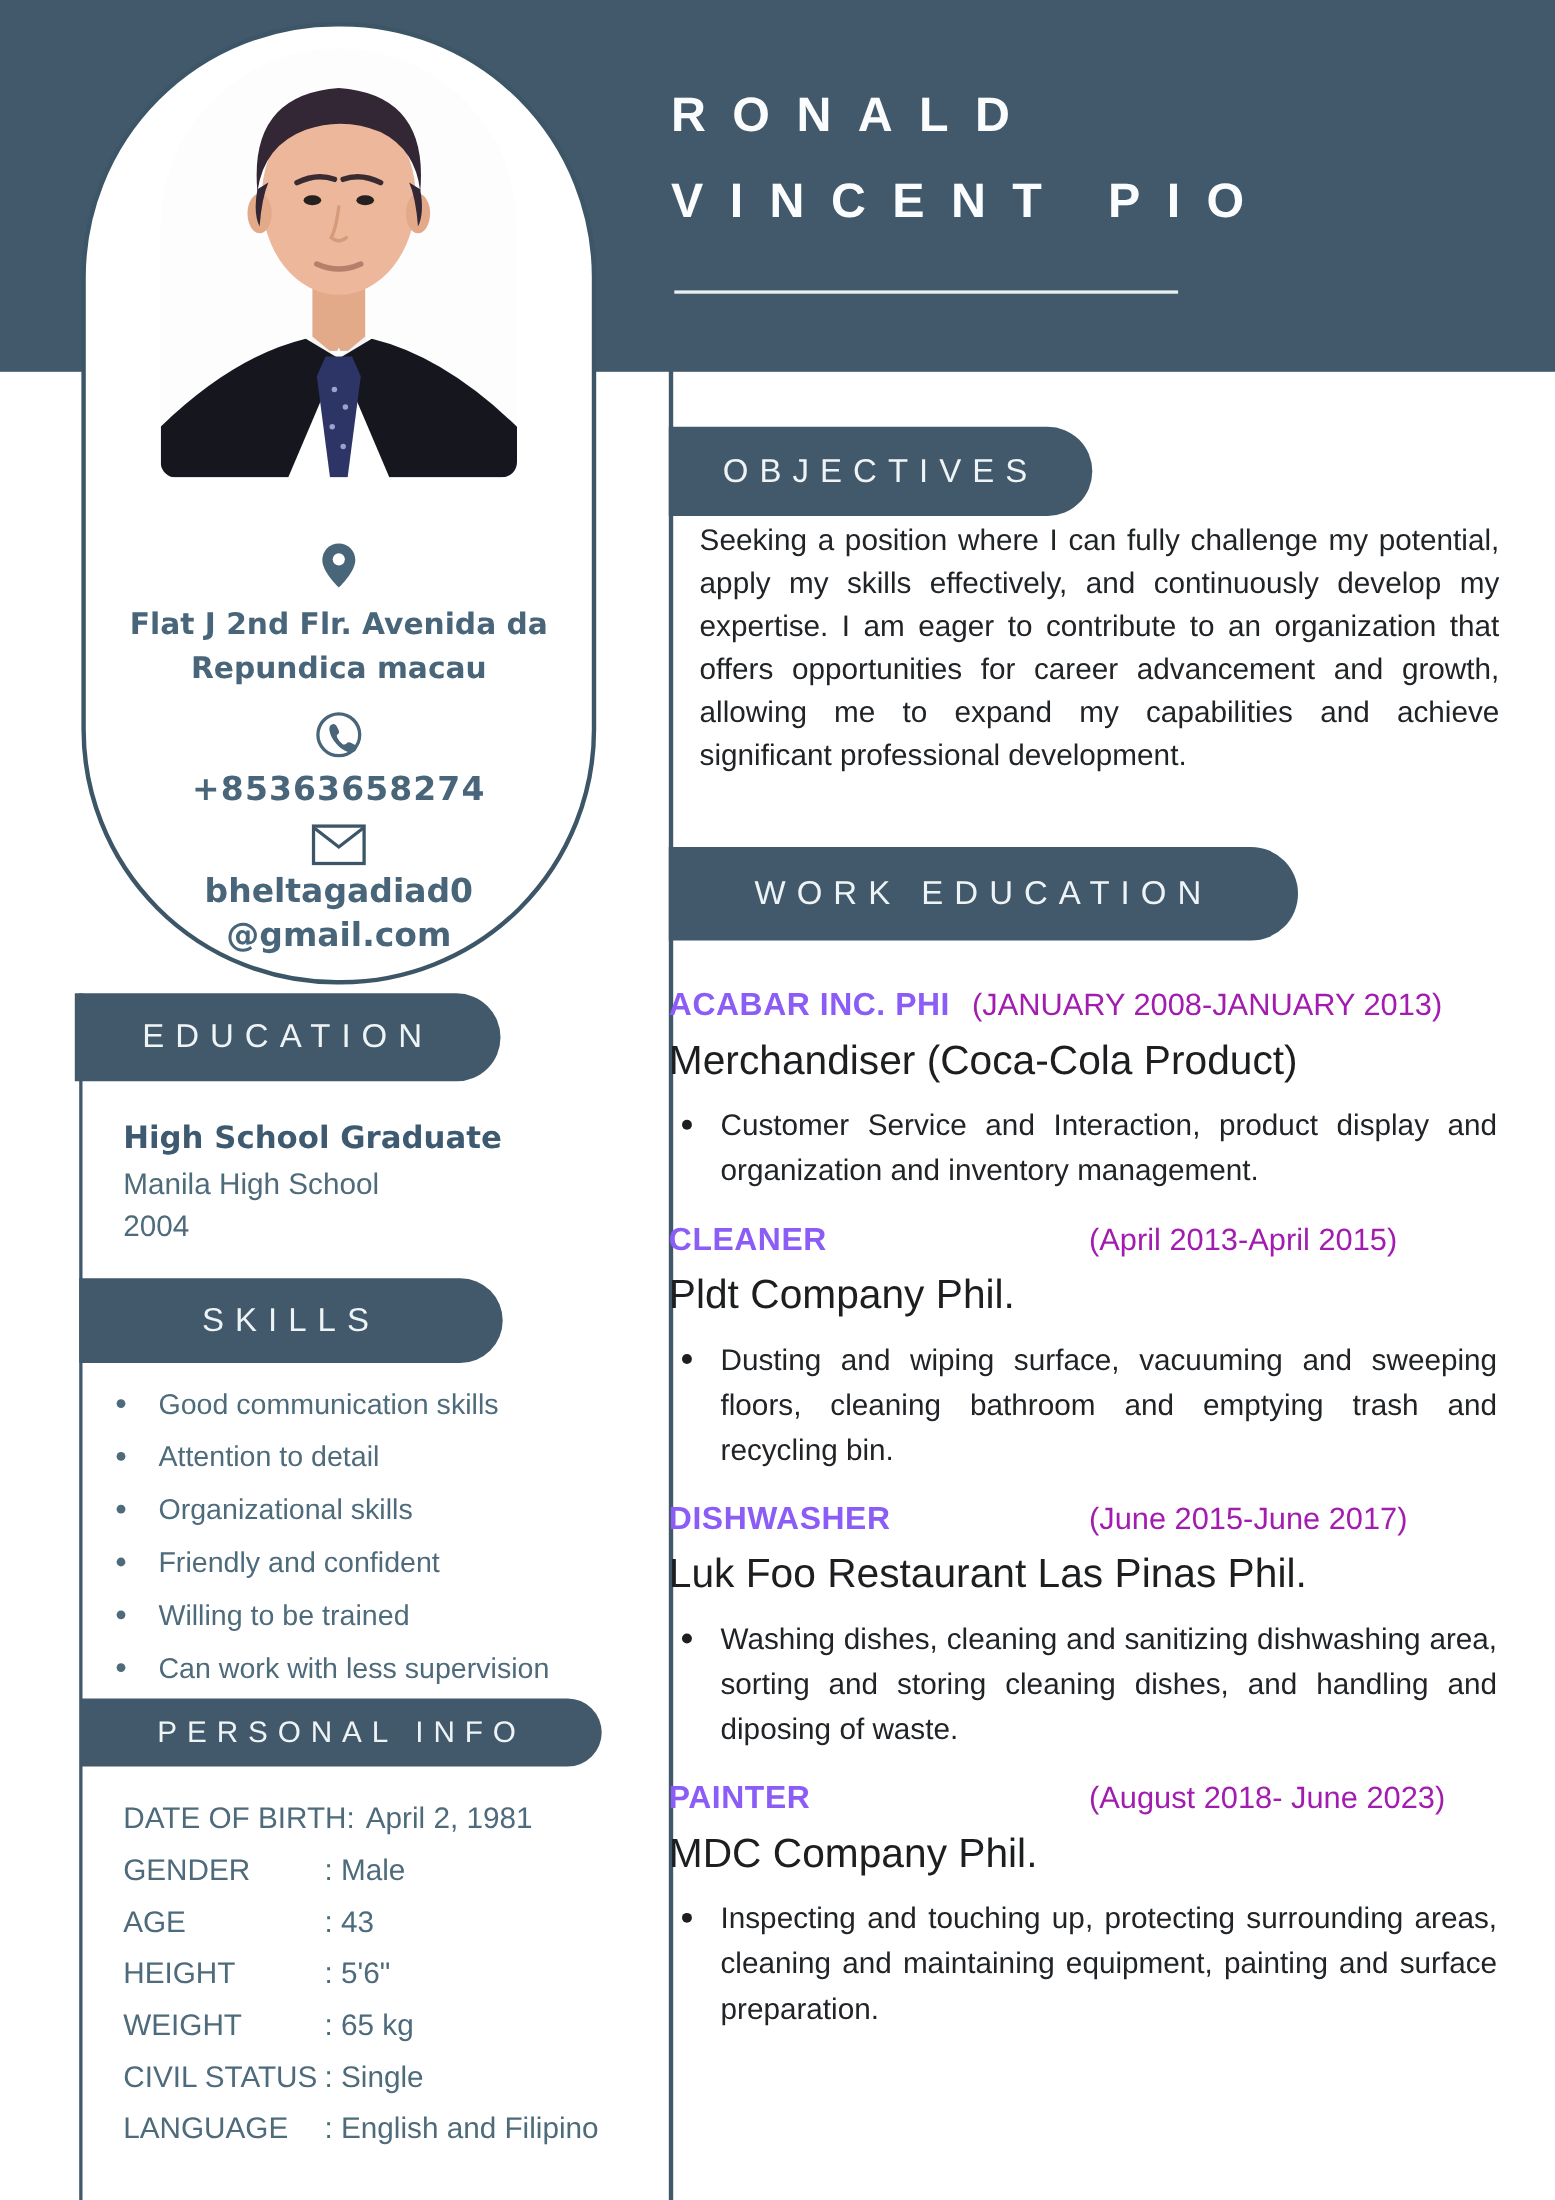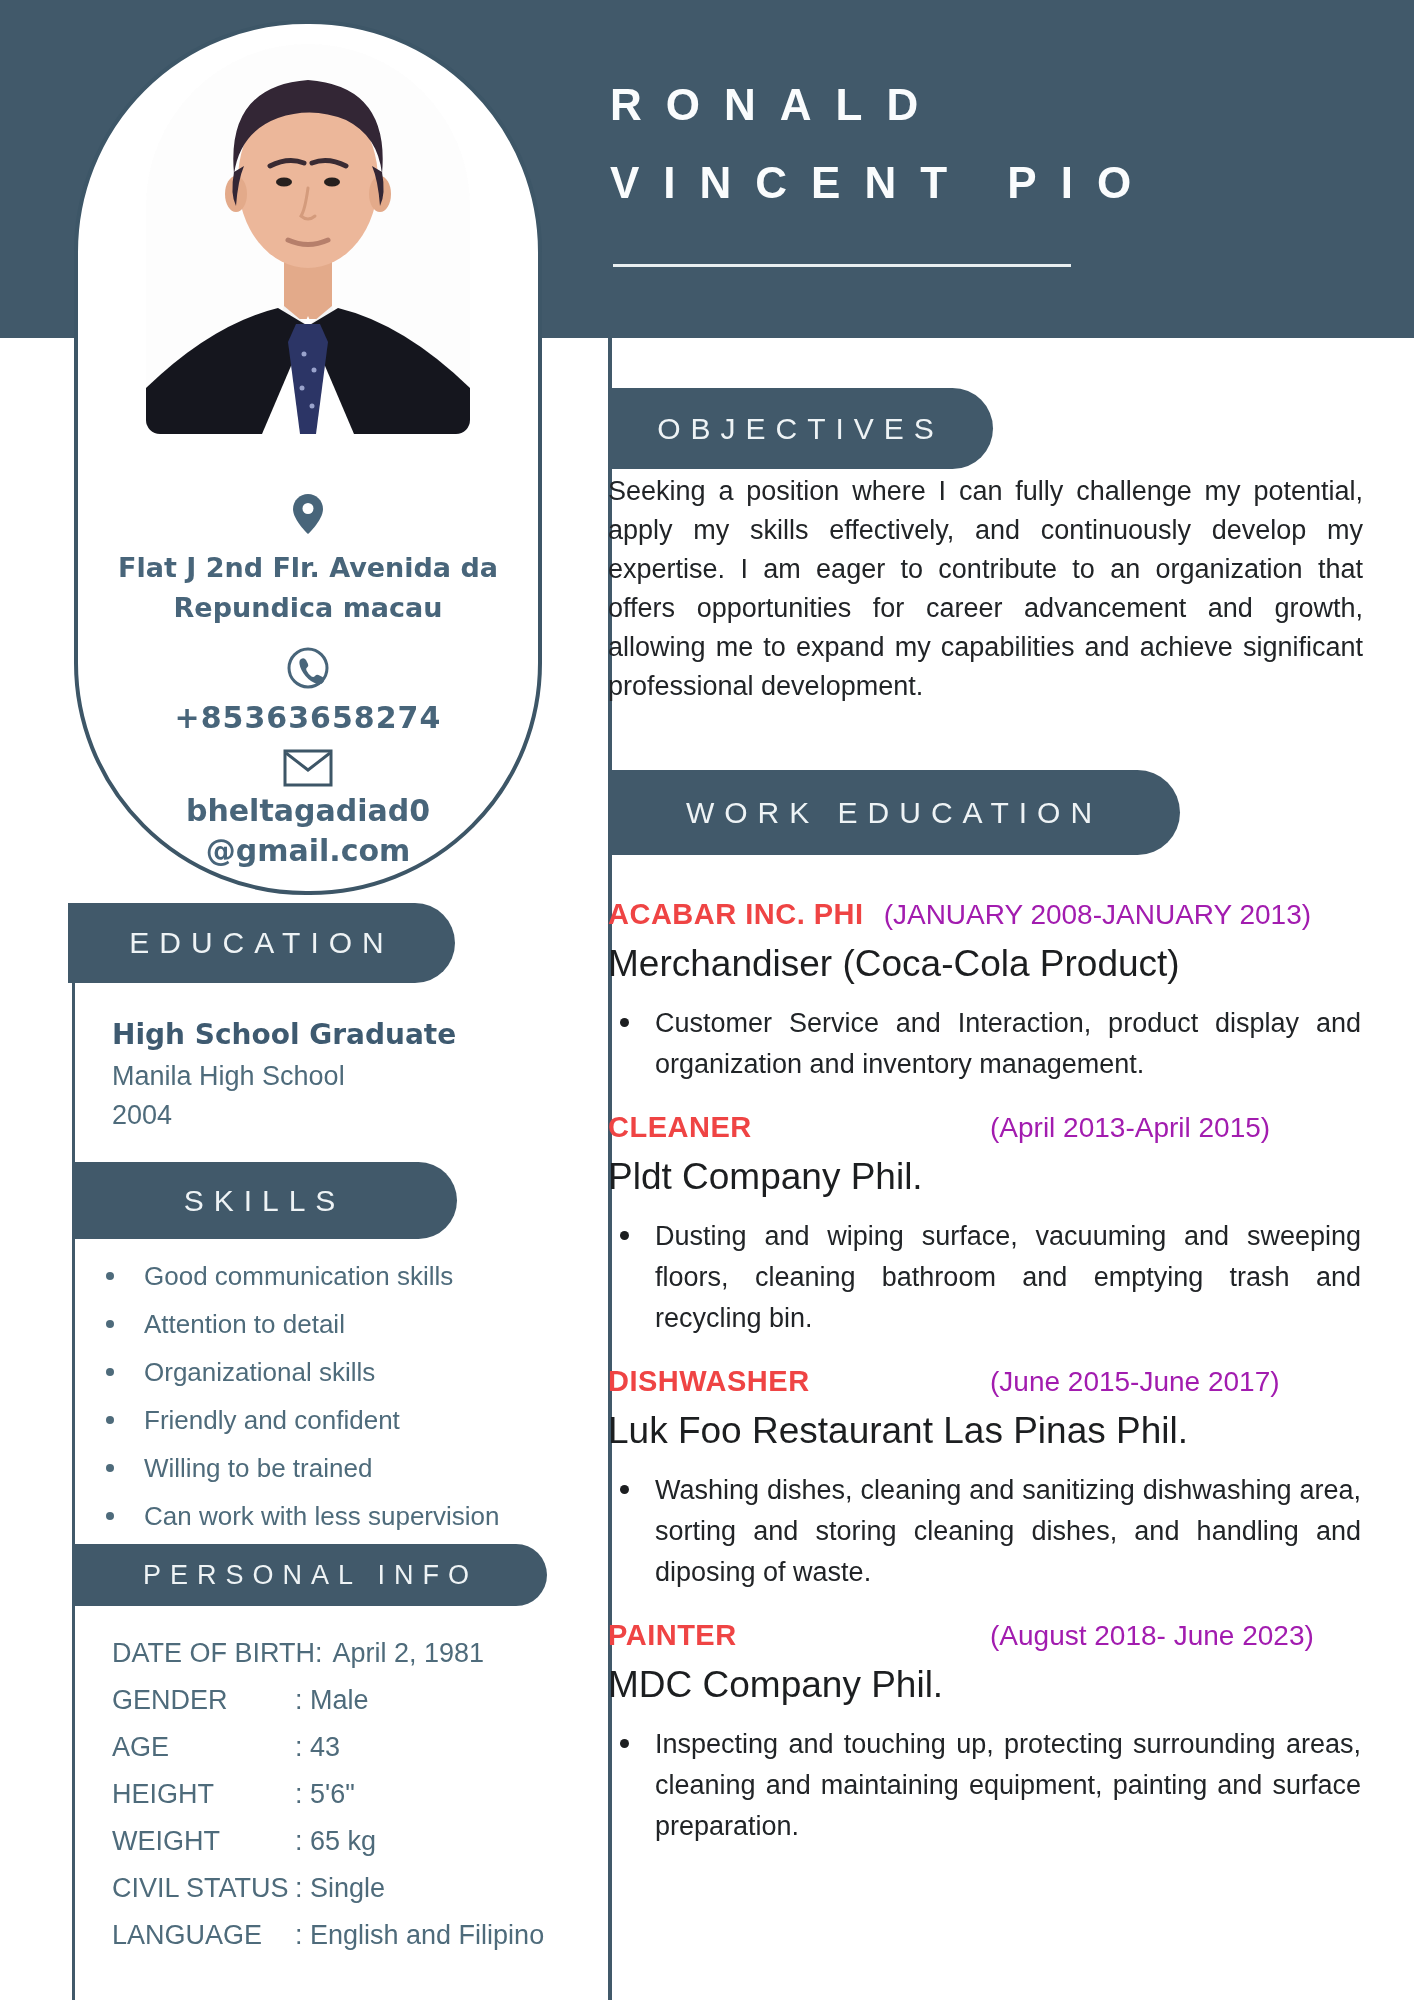--- a/index.html
+++ b/index.html
@@ -50,26 +50,26 @@
   
   .name{
     position:absolute;left:610px;top:66px;color:#fafcfd;
     font-weight:bold;font-size:44px;letter-spacing:24px;line-height:78px;
     white-space:nowrap;
   }
   .name-underline{position:absolute;left:613px;top:264px;width:458px;height:3px;background:#e9eff1;}
   
   .obj-text{
     position:absolute;left:608px;top:472px;width:755px;
-    font-size:27px;line-height:39px;color:#212427;text-align:justify;
+    font-size:27px;line-height:39px;color:#212427;text-align:justify;padding-left:28px;
   }
   .work-list{position:absolute;left:608px;top:898px;width:755px;color:#212427;}
   .we-entry{margin-bottom:26px;}
   .we-head{display:flex;align-items:baseline;margin-bottom:12px;white-space:nowrap;}
-  .we-company{font-weight:bold;font-size:29px;color:#ef4444;min-width:382px;display:inline-block;letter-spacing:0.5px;}
+  .we-company{font-weight:bold;font-size:29px;color:#8b5cf6;min-width:382px;display:inline-block;letter-spacing:0.5px;}
   .we-entry:first-child .we-company{min-width:0;margin-right:20px;}
   .we-dates{font-size:28px;color:#a21caf;}
   .we-role{font-size:37px;margin-bottom:18px;color:#1c1e20;}
   .we-bullet{display:flex;margin-bottom:0;}
   .we-dot{width:9px;height:9px;border-radius:50%;background:#1c1e20;margin:15px 26px 0 12px;flex:0 0 auto;}
   .we-bullet-text{font-size:27px;line-height:41px;text-align:justify;width:706px;}
   
   .edu{position:absolute;left:112px;top:1018px;width:420px;font-family:"DejaVu Sans", sans-serif;}
   .edu-degree{font-size:28px;font-weight:bold;color:#3e5a70;margin-bottom:10px;}
   .edu-school{font-size:27px;color:#4e6b7b;margin-bottom:8px;font-family:"Liberation Sans",sans-serif;}

